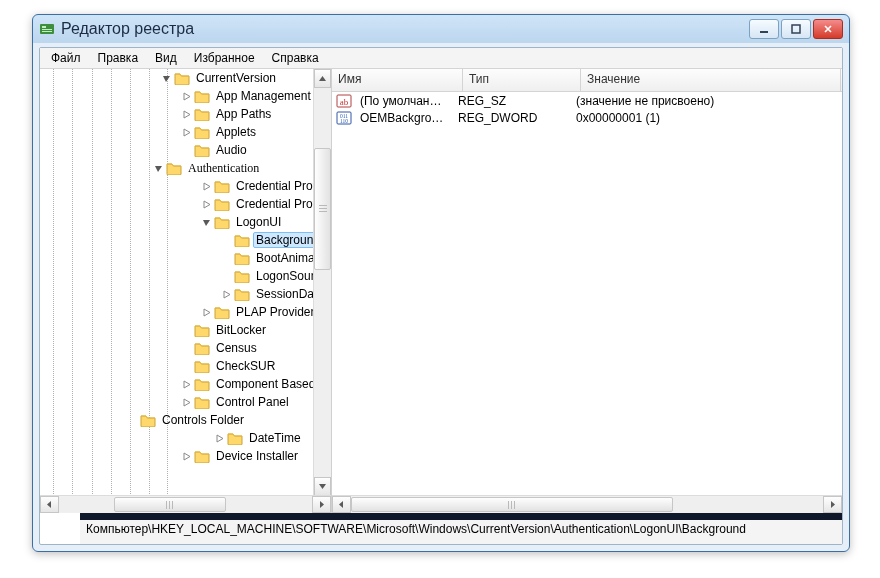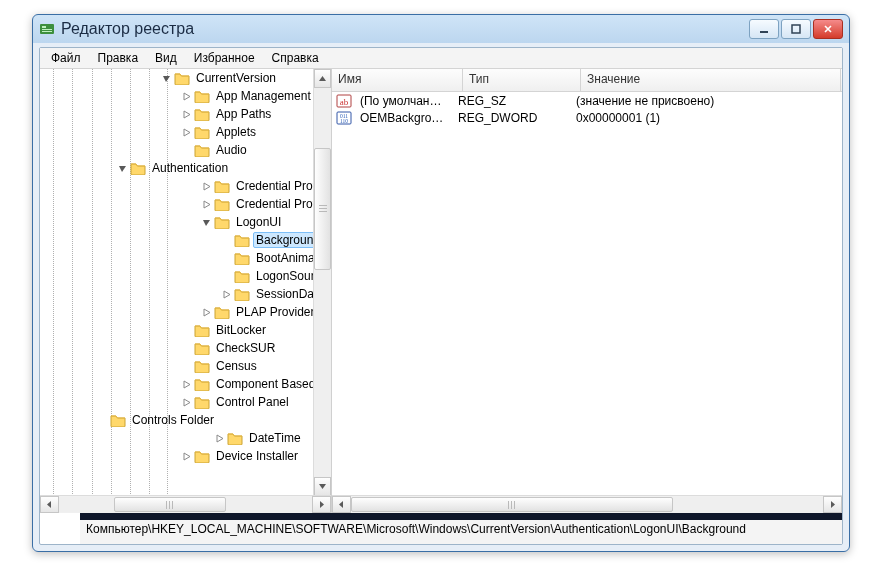--- a/index.html
+++ b/index.html
@@ -164,21 +164,21 @@
                   <span class="lbl">Applets</span>
                 </div>
                 <div class="node" style="padding-left: 140px;">
                   <span class="expander"></span>
                   <span class="folder"><svg viewBox="0 0 16 14">
                       <path d="M1 3 h5 l1.5 2 H15 v8 a1 1 0 0 1 -1 1 H2 a1 1 0 0 1 -1 -1 Z" fill="#ffd86b" stroke="#caa232"></path>
                       <path d="M1 3 h5 l1.5 2 H15" fill="none" stroke="#e8bb4a"></path>
                     </svg></span>
                   <span class="lbl">Audio</span>
                 </div>
-                <div class="node" style="padding-left: 76px;">
+                <div class="node" style="padding-left: 112px; font-family: Liberation Serif, serif;">
                   <span class="expander">
                     <svg viewBox="0 0 9 9">
                       <path d="M1 2 L8 2 L4 8 Z" fill="#595959"></path>
                     </svg>
                   </span>
                   <span class="folder"><svg viewBox="0 0 16 14">
                       <path d="M1 3 h5 l1.5 2 H15 v8 a1 1 0 0 1 -1 1 H2 a1 1 0 0 1 -1 -1 Z" fill="#ffd86b" stroke="#caa232"></path>
                       <path d="M1 3 h5 l1.5 2 H15" fill="none" stroke="#e8bb4a"></path>
                     </svg></span>
                   <span class="lbl">Authentication</span>
@@ -274,31 +274,31 @@
                       <path d="M1 3 h5 l1.5 2 H15" fill="none" stroke="#e8bb4a"></path>
                     </svg></span>
                   <span class="lbl">BitLocker</span>
                 </div>
                 <div class="node" style="padding-left: 140px;">
                   <span class="expander"></span>
                   <span class="folder"><svg viewBox="0 0 16 14">
                       <path d="M1 3 h5 l1.5 2 H15 v8 a1 1 0 0 1 -1 1 H2 a1 1 0 0 1 -1 -1 Z" fill="#ffd86b" stroke="#caa232"></path>
                       <path d="M1 3 h5 l1.5 2 H15" fill="none" stroke="#e8bb4a"></path>
                     </svg></span>
+                  <span class="lbl">Census</span>
+                </div>
+                <div class="node" style="padding-left: 140px;">
+                  <span class="expander"></span>
+                  <span class="folder"><svg viewBox="0 0 16 14">
+                      <path d="M1 3 h5 l1.5 2 H15 v8 a1 1 0 0 1 -1 1 H2 a1 1 0 0 1 -1 -1 Z" fill="#ffd86b" stroke="#caa232"></path>
+                      <path d="M1 3 h5 l1.5 2 H15" fill="none" stroke="#e8bb4a"></path>
+                    </svg></span>
                   <span class="lbl">CheckSUR</span>
                 </div>
                 <div class="node" style="padding-left: 140px;">
-                  <span class="expander"></span>
-                  <span class="folder"><svg viewBox="0 0 16 14">
-                      <path d="M1 3 h5 l1.5 2 H15 v8 a1 1 0 0 1 -1 1 H2 a1 1 0 0 1 -1 -1 Z" fill="#ffd86b" stroke="#caa232"></path>
-                      <path d="M1 3 h5 l1.5 2 H15" fill="none" stroke="#e8bb4a"></path>
-                    </svg></span>
-                  <span class="lbl">Census</span>
-                </div>
-                <div class="node" style="padding-left: 140px;">
                   <span class="expander">
                     <svg viewBox="0 0 9 9">
                       <path d="M2 1 L8 4.5 L2 8 Z" fill="none" stroke="#8a8a8a" stroke-width="1"></path>
                     </svg>
                   </span>
                   <span class="folder"><svg viewBox="0 0 16 14">
                       <path d="M1 3 h5 l1.5 2 H15 v8 a1 1 0 0 1 -1 1 H2 a1 1 0 0 1 -1 -1 Z" fill="#ffd86b" stroke="#caa232"></path>
                       <path d="M1 3 h5 l1.5 2 H15" fill="none" stroke="#e8bb4a"></path>
                     </svg></span>
                   <span class="lbl">Component Based Se</span>
@@ -308,21 +308,21 @@
                     <svg viewBox="0 0 9 9">
                       <path d="M2 1 L8 4.5 L2 8 Z" fill="none" stroke="#8a8a8a" stroke-width="1"></path>
                     </svg>
                   </span>
                   <span class="folder"><svg viewBox="0 0 16 14">
                       <path d="M1 3 h5 l1.5 2 H15 v8 a1 1 0 0 1 -1 1 H2 a1 1 0 0 1 -1 -1 Z" fill="#ffd86b" stroke="#caa232"></path>
                       <path d="M1 3 h5 l1.5 2 H15" fill="none" stroke="#e8bb4a"></path>
                     </svg></span>
                   <span class="lbl">Control Panel</span>
                 </div>
-                <div class="node" style="padding-left: 56px;">
+                <div class="node" style="padding-left: 86px;">
                   <span class="expander"></span>
                   <span class="folder"><svg viewBox="0 0 16 14">
                       <path d="M1 3 h5 l1.5 2 H15 v8 a1 1 0 0 1 -1 1 H2 a1 1 0 0 1 -1 -1 Z" fill="#ffd86b" stroke="#caa232"></path>
                       <path d="M1 3 h5 l1.5 2 H15" fill="none" stroke="#e8bb4a"></path>
                     </svg></span>
                   <span class="lbl">Controls Folder</span>
                 </div>
                 <div class="node" style="padding-left: 140px; margin-left: 33px;">
                   <span class="expander">
                     <svg viewBox="0 0 9 9">

